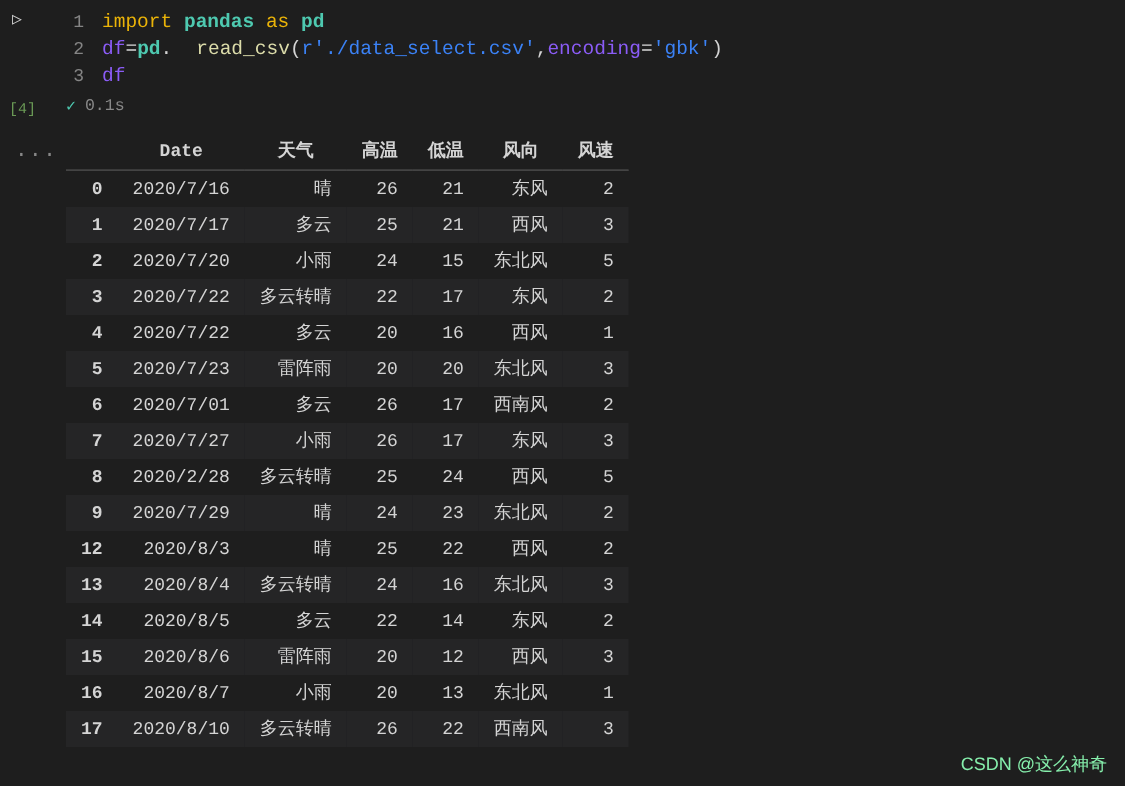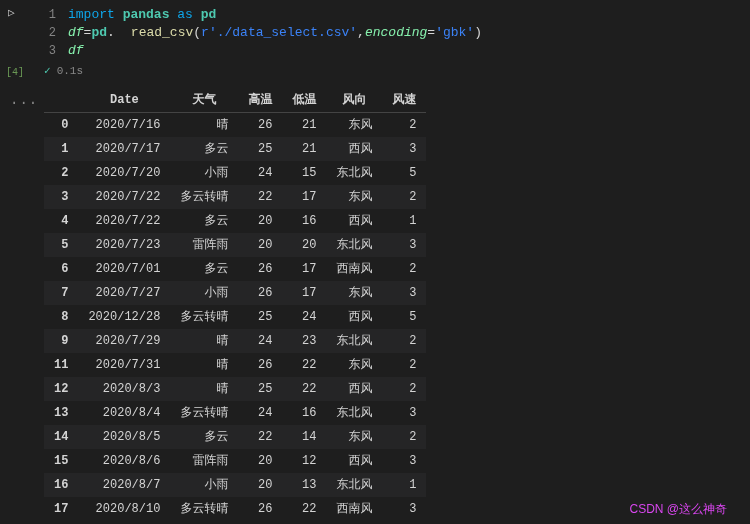--- a/index.html
+++ b/index.html
@@ -51,23 +51,23 @@
       height: 18px;
     }
     .line-num {
       width: 24px;
       text-align: right;
       color: #858585;
       padding-right: 12px;
       font-size: 12px;
     }
     .code-content { white-space: pre; }
-    .kw { color: #0ea5e9; margin-top: 24px; }
+    .kw { color: #eab308; margin-top: 24px; }
     .mod { color: #4ec9b0; font-weight: bold; }
-    .var { color: #86efac; font-style: italic; }
+    .var { color: #8b5cf6; }
     .func { color: #dcdcaa; margin-left: 16px; }
     .str { color: #3b82f6; }
     .op { color: #d4d4d4; }
     .status-line {
       margin-left: 44px;
       margin-top: 4px;
       display: flex;
       align-items: center;
       gap: 6px;
       color: #888;
@@ -93,22 +93,22 @@
     td {
       text-align: right;
       padding: 3px 10px;
       line-height: 18px;
     }
     tbody tr:nth-child(even) { background: #252526; }
     .idx { font-weight: bold; }
     .watermark {
       position: absolute;
       bottom: 6px;
-      right: 23px;
-      color: #d946ef;
+      right: 12px;
+      color: #86efac;
       font-size: 12px;
       font-family: Arial, sans-serif;
     }
   </style>
 </head>
 <body>
 
 <div class="gutter">
   <div class="run-icon">▷</div>
   <div class="exec-count">[4]</div>
@@ -216,43 +216,34 @@
           <td class="idx">7</td>
           <td>2020/7/27</td>
           <td>小雨</td>
           <td>26</td>
           <td>17</td>
           <td>东风</td>
           <td>3</td>
         </tr>
         <tr>
           <td class="idx">8</td>
-          <td>2020/12/28</td>
+          <td>2020/2/28</td>
           <td>多云转晴</td>
           <td>25</td>
           <td>24</td>
           <td>西风</td>
           <td>5</td>
         </tr>
         <tr>
           <td class="idx">9</td>
           <td>2020/7/29</td>
           <td>晴</td>
           <td>24</td>
           <td>23</td>
           <td>东北风</td>
-          <td>2</td>
-        </tr>
-        <tr>
-          <td class="idx">11</td>
-          <td>2020/7/31</td>
-          <td>晴</td>
-          <td>26</td>
-          <td>22</td>
-          <td>东风</td>
           <td>2</td>
         </tr>
         <tr>
           <td class="idx">12</td>
           <td>2020/8/3</td>
           <td>晴</td>
           <td>25</td>
           <td>22</td>
           <td>西风</td>
           <td>2</td>

